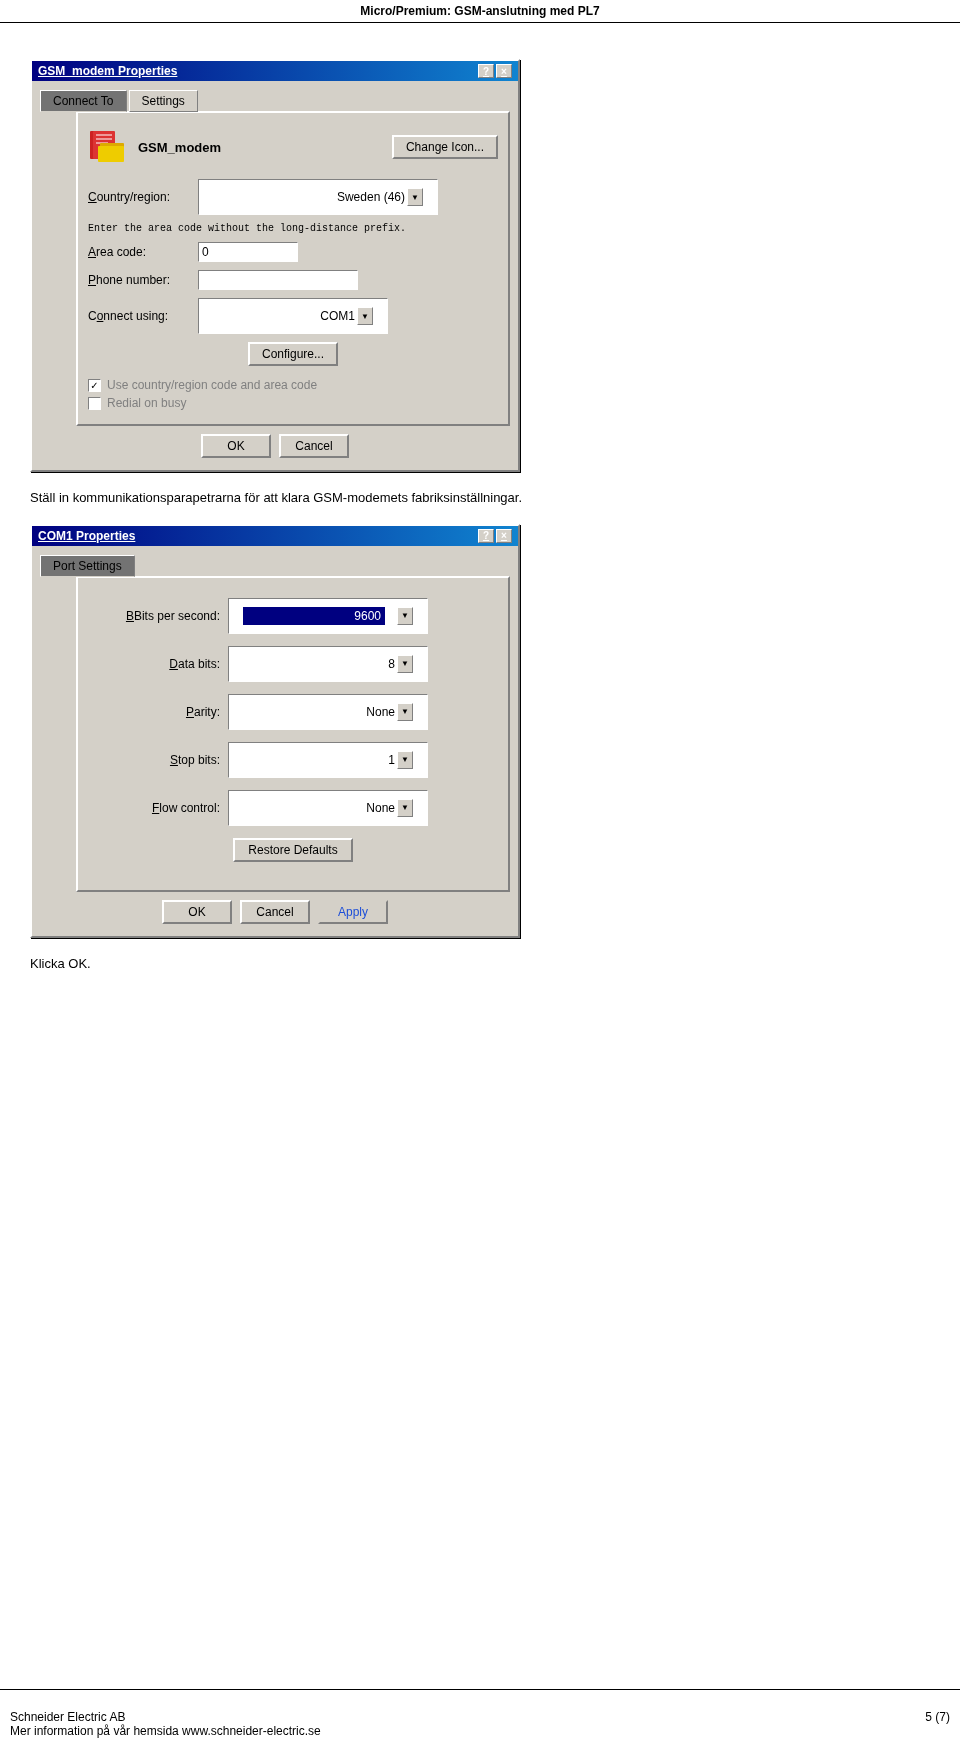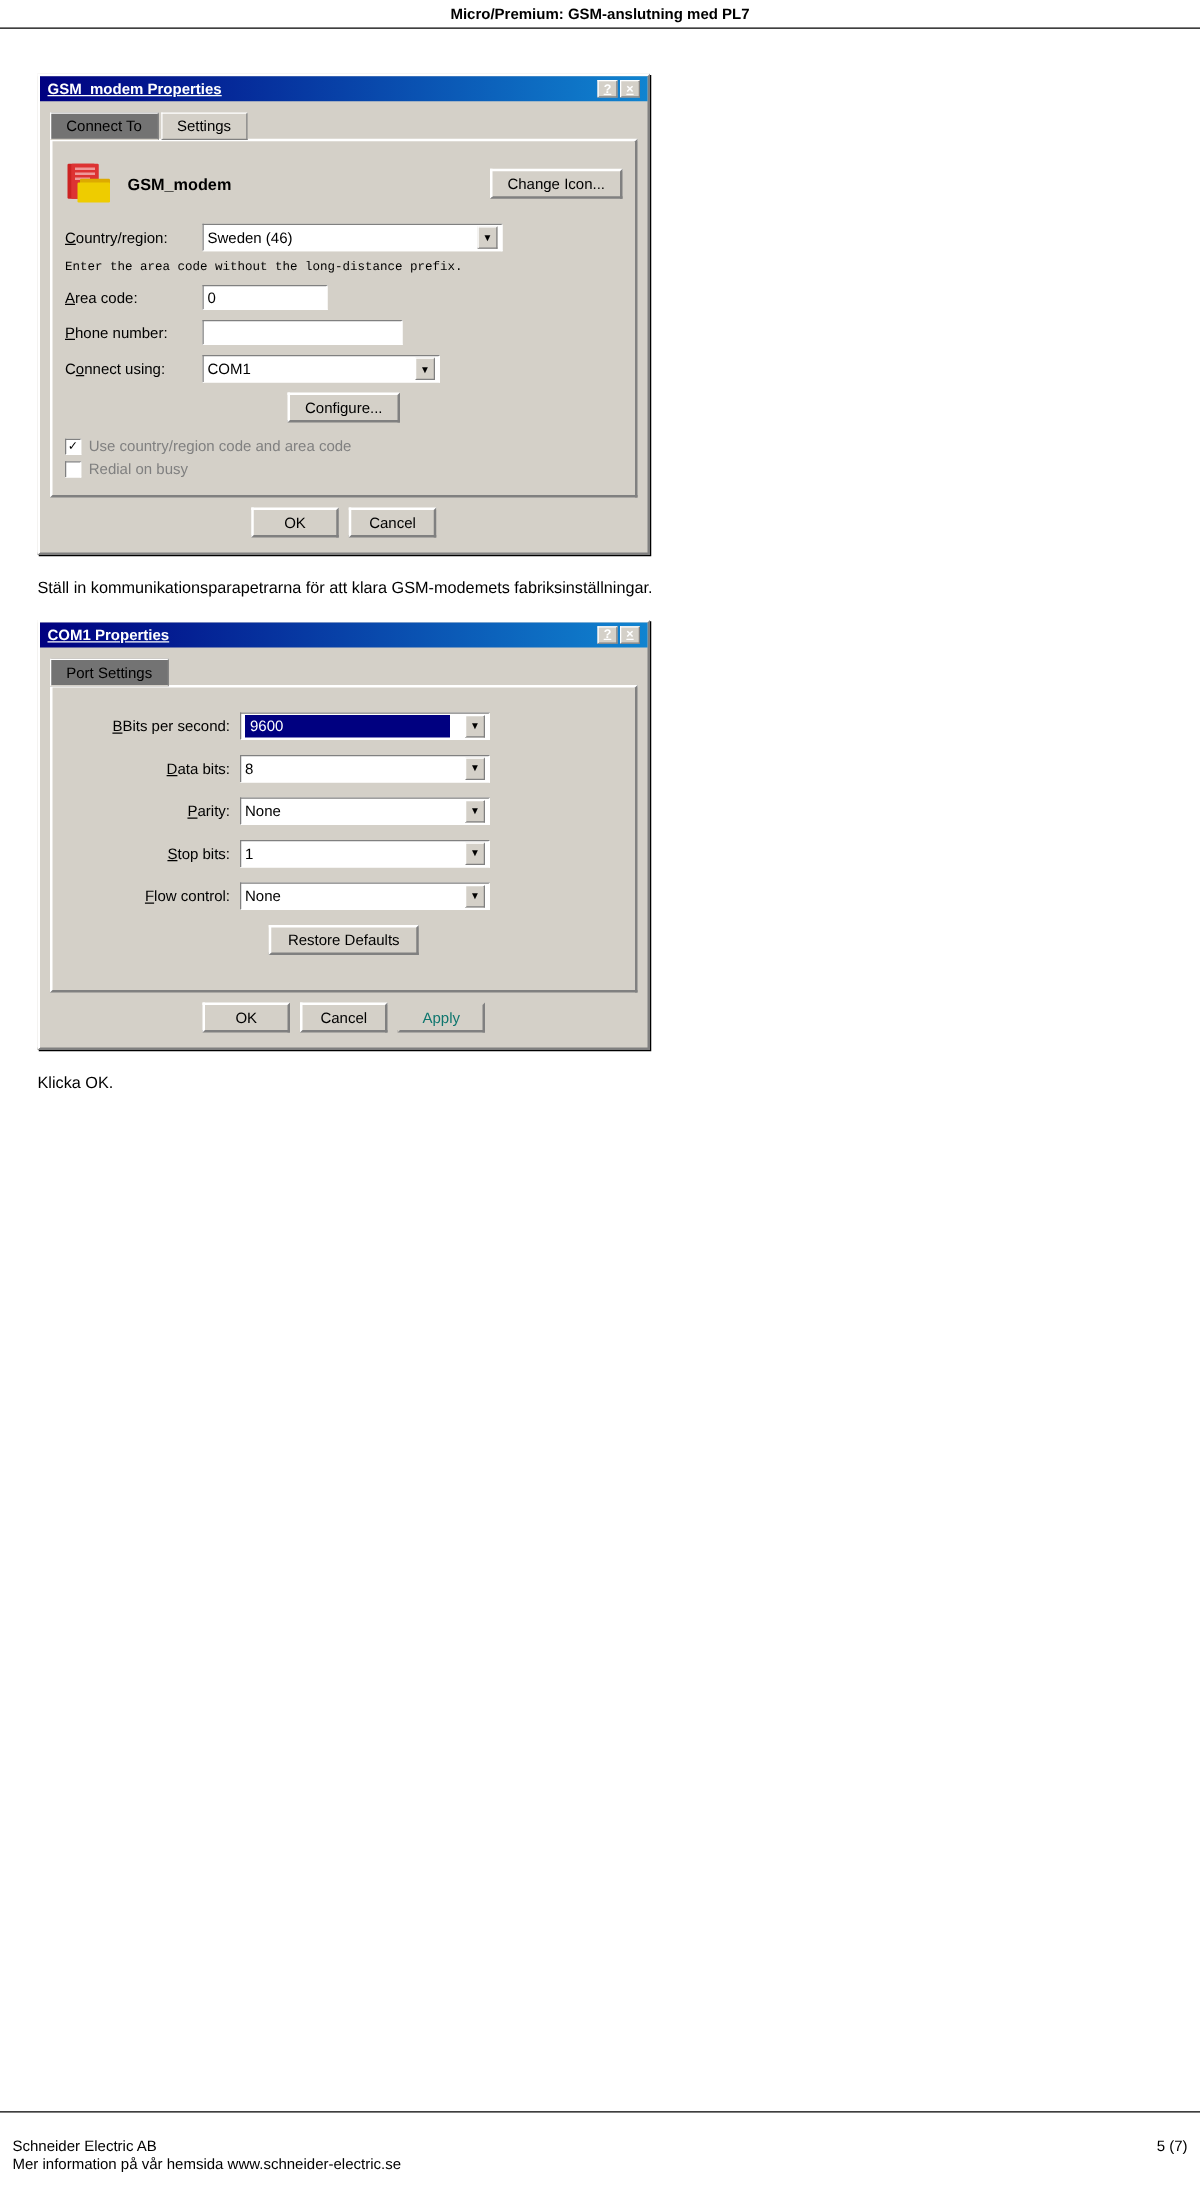--- a/index.html
+++ b/index.html
@@ -105,20 +105,21 @@
       border-bottom: 1px solid #d4d0c8;
       z-index: 2;
       font-weight: normal;
     }
 
     .tab-content {
       background: #d4d0c8;
       border: 2px solid;
       border-color: #ffffff #808080 #808080 #ffffff;
       padding: 10px;
+      margin-left: 36px;
     }
 
     
     .form-row {
       display: flex;
       align-items: center;
       margin-bottom: 8px;
     }
 
     .form-label {
@@ -147,26 +148,27 @@
 
     .win-input-medium {
       width: 160px;
     }
 
     .win-combo {
       background: #ffffff;
       border: 1px solid;
       border-color: #808080 #ffffff #ffffff #808080;
       font-size: 12px;
-      padding: 1px 3px;
-      height: 22px;
+      padding: 1px 14px;
+      height: 36px;
       display: flex;
       align-items: center;
       justify-content: space-between;
       cursor: pointer;
+      text-align: right;
     }
 
     .win-combo-wide {
       width: 240px;
     }
 
     .win-combo-medium {
       width: 190px;
     }
 
@@ -295,21 +297,21 @@
       font-size: 12px;
     }
 
     .restore-btn-row {
       display: flex;
       justify-content: center;
       margin: 8px 0;
     }
 
     .apply-btn-disabled {
-      color: #0f766e;
+      color: #1d4ed8;
       border-color: #d4d0c8 #808080 #808080 #d4d0c8;
     }
   </style>
 </head>
 <body>
 
 <div class="page-header">
   <span>Micro/Premium: GSM-anslutning med PL7</span>
 </div>
 

